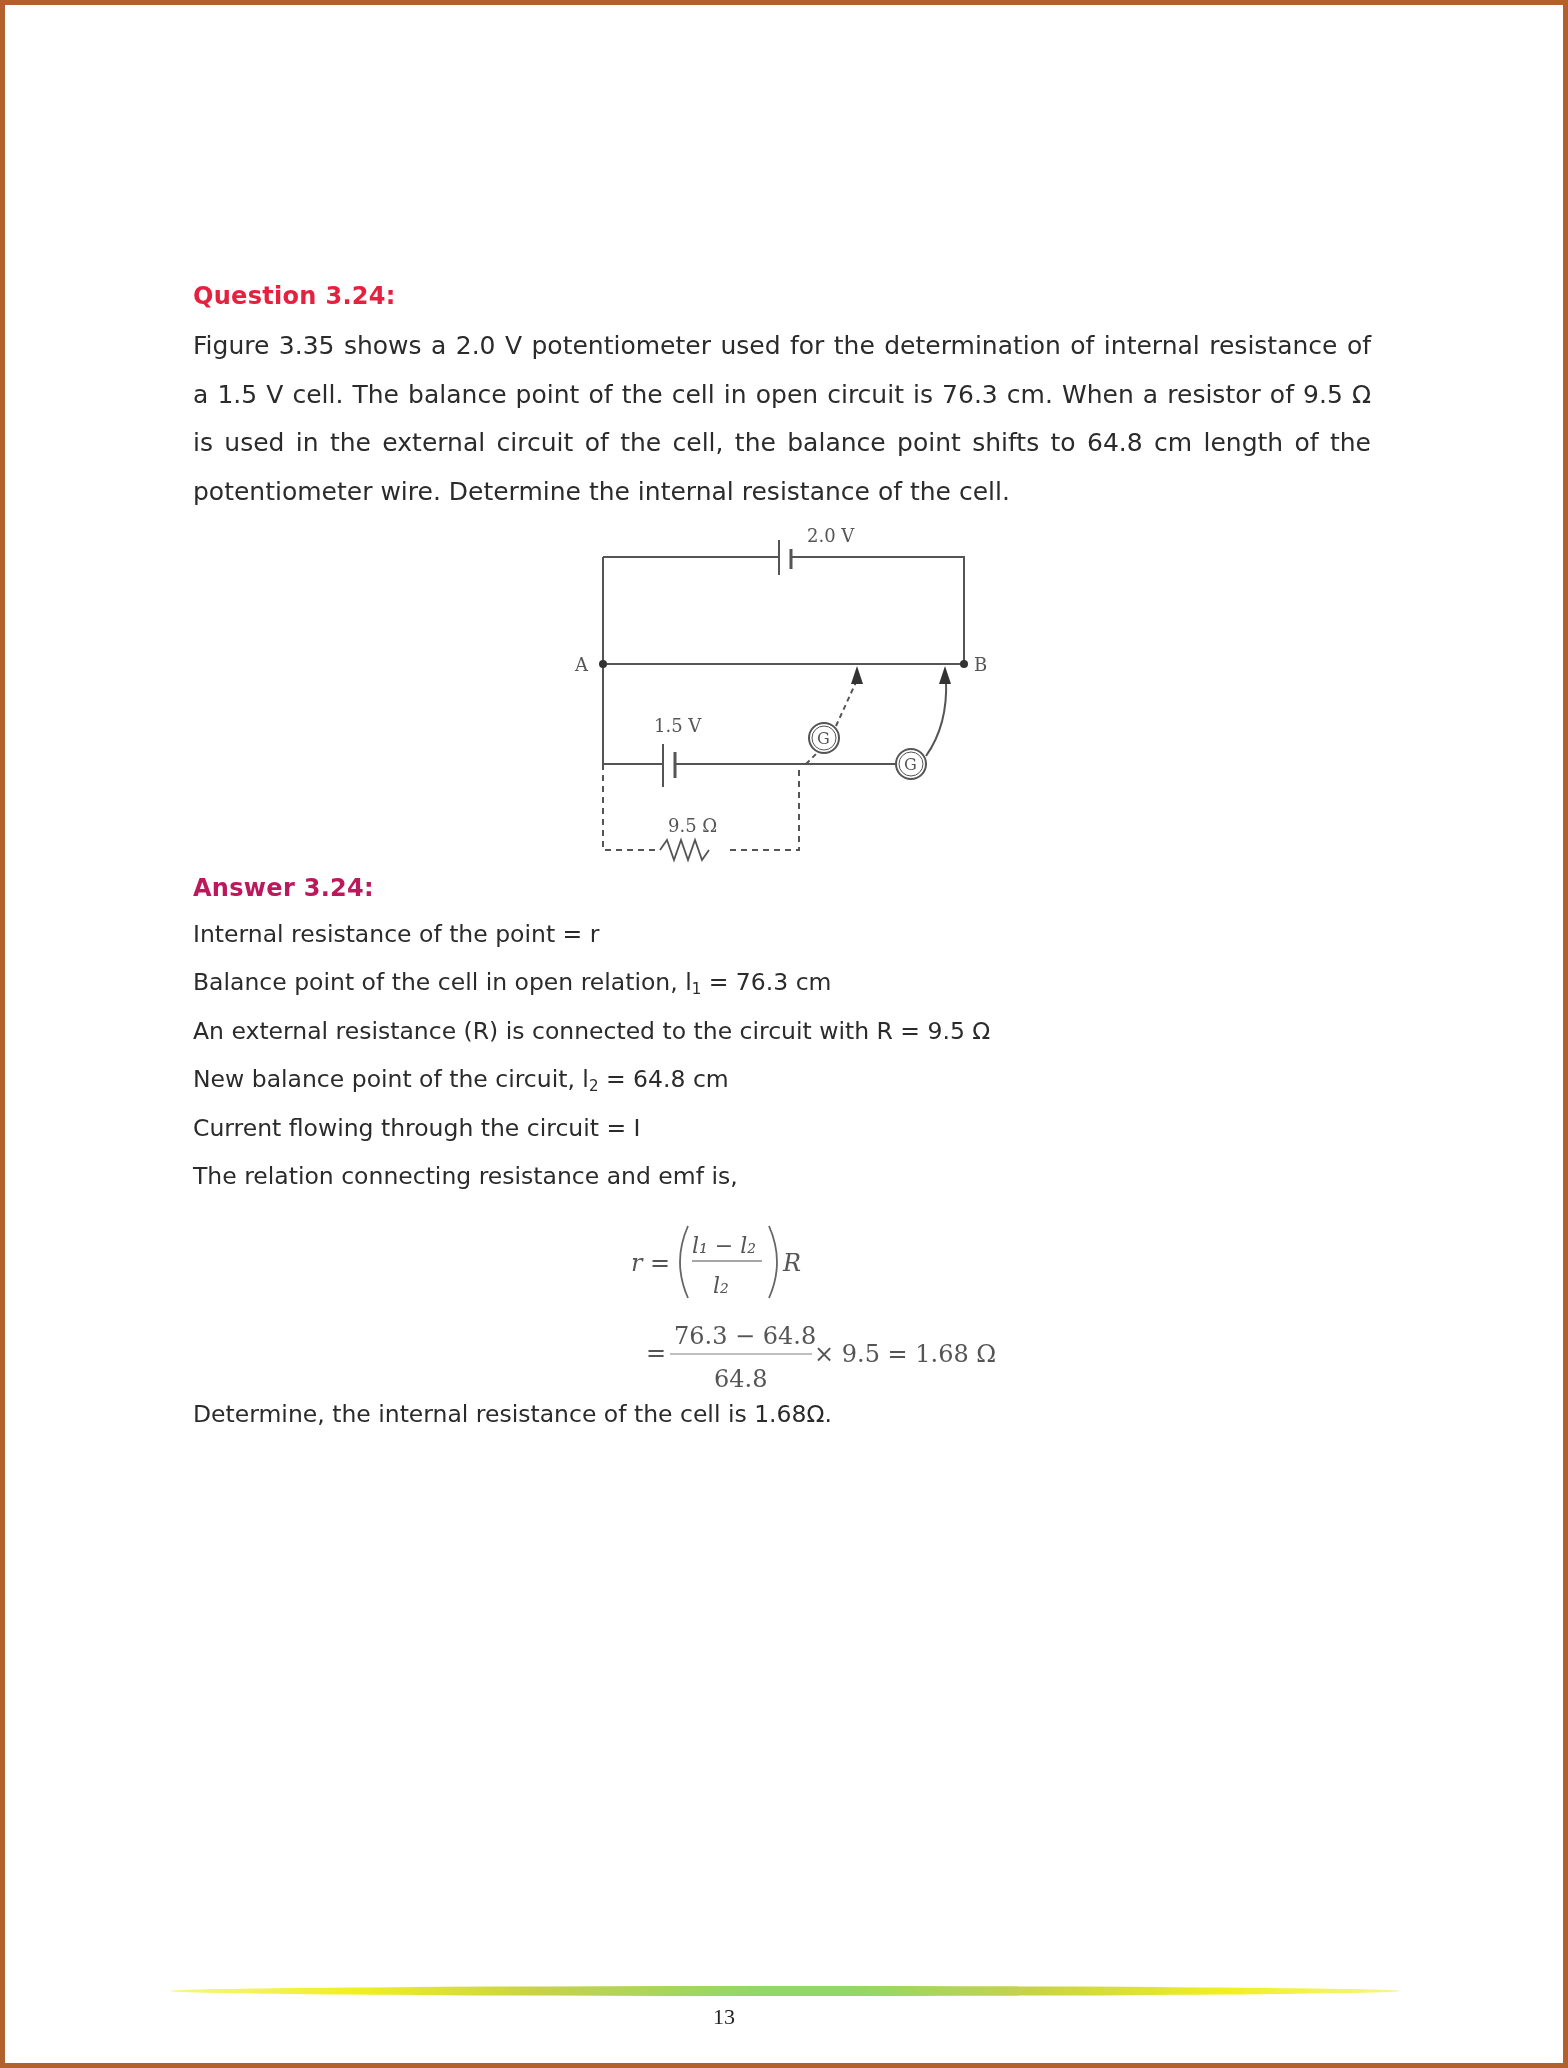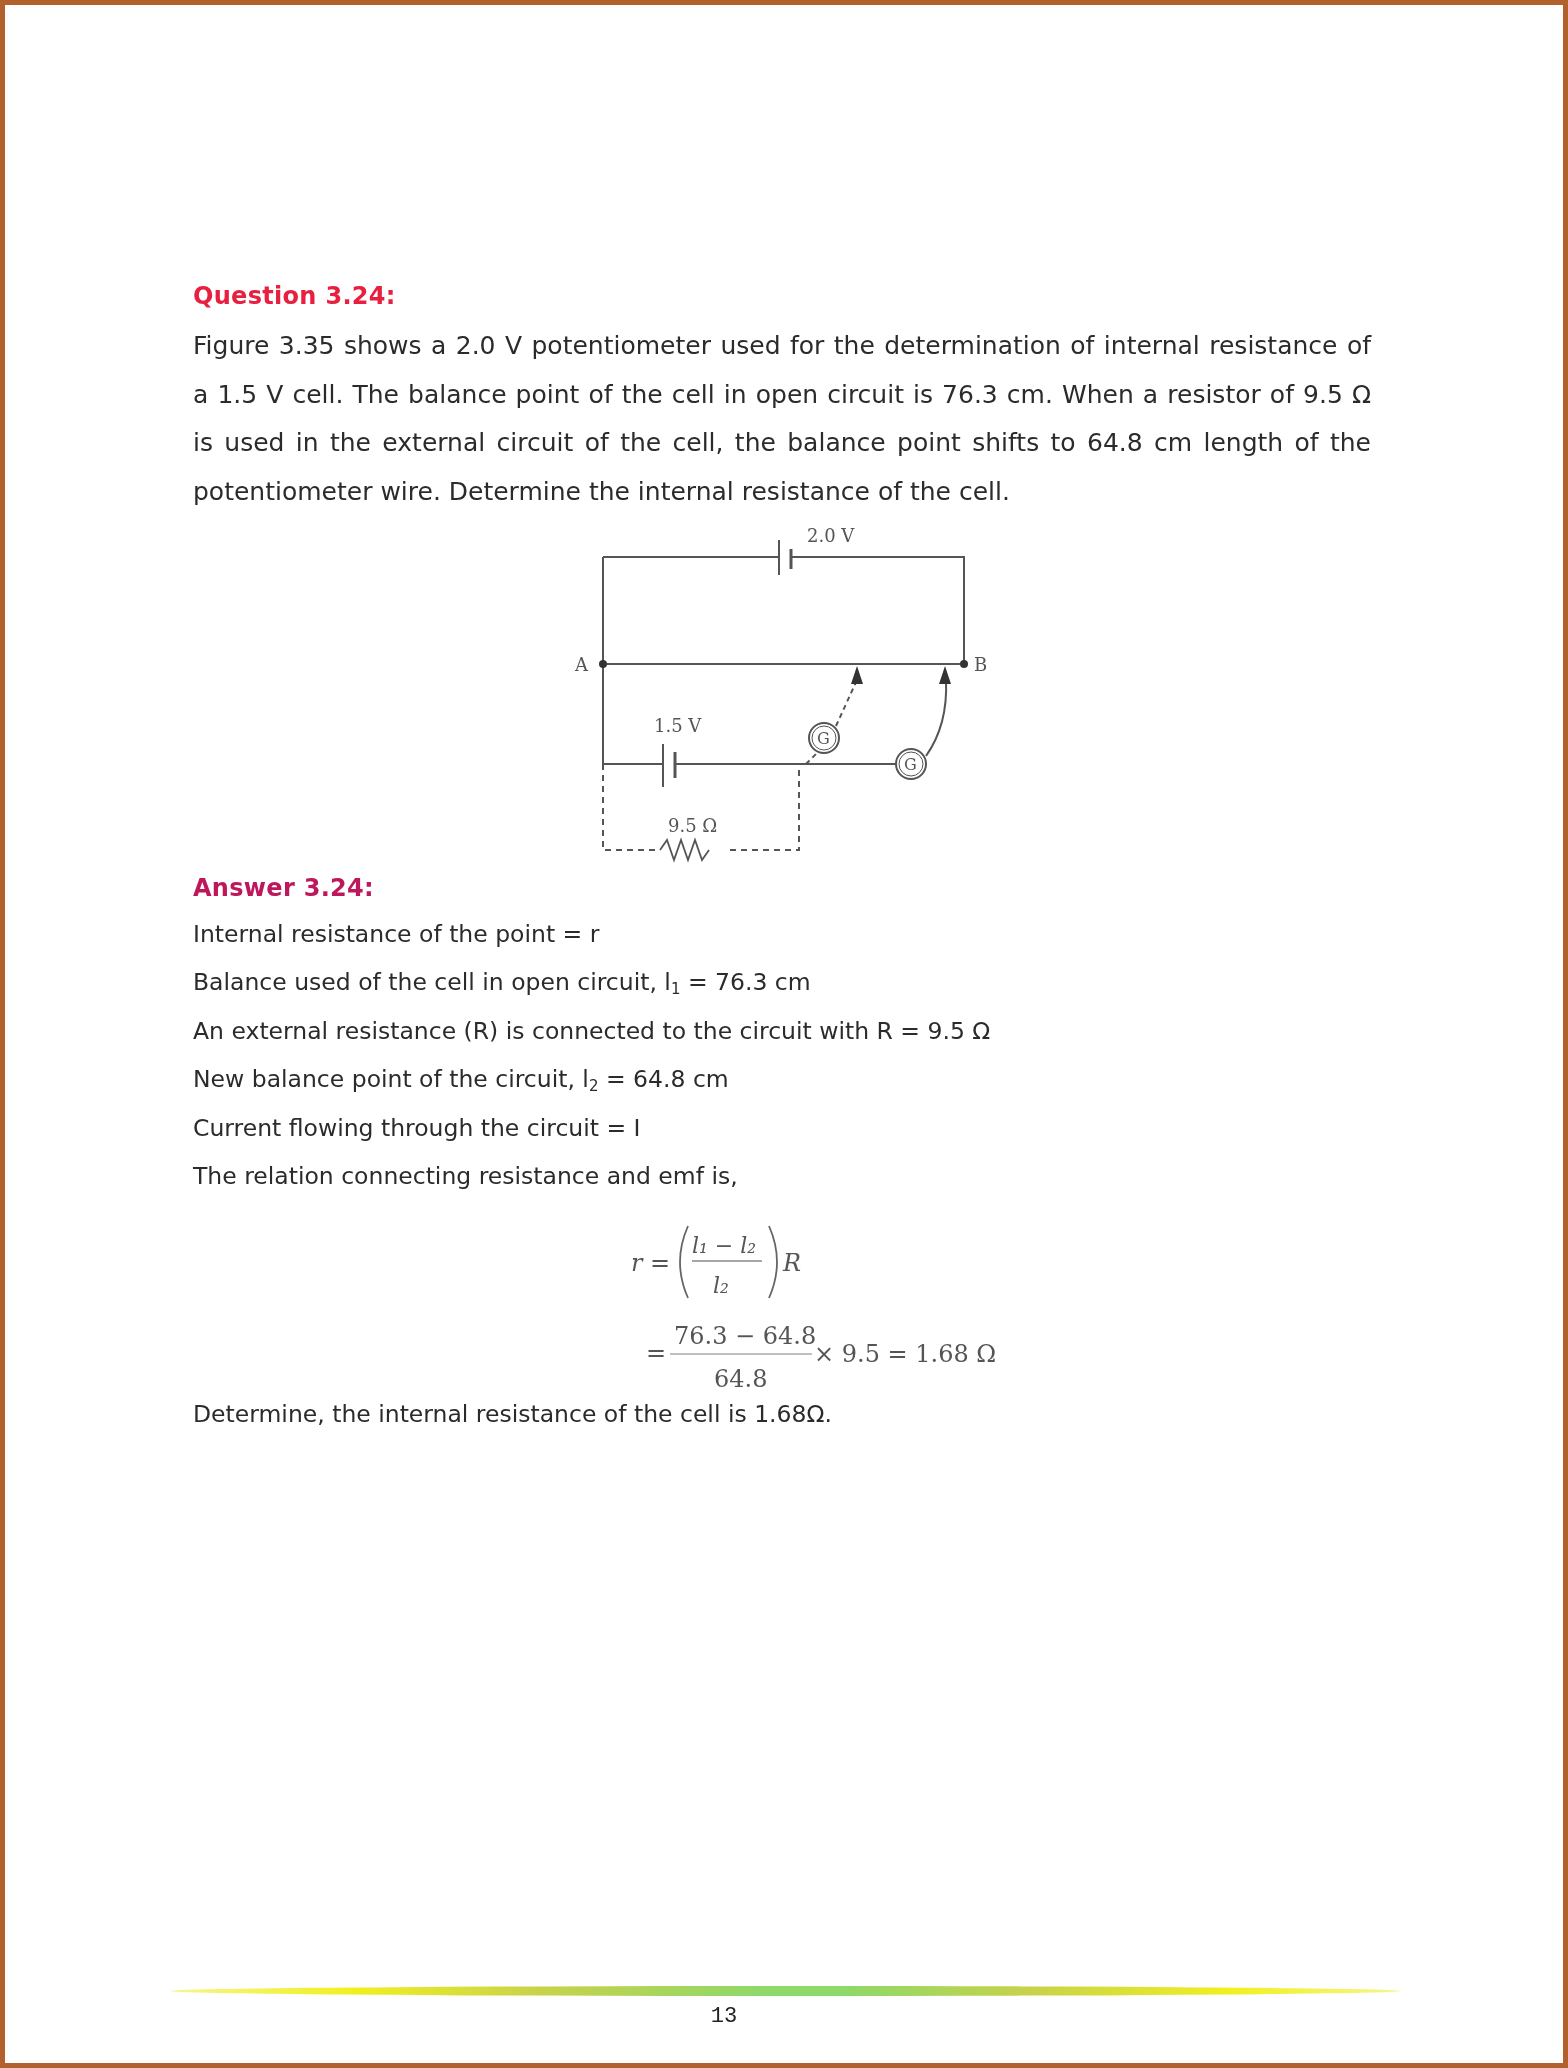--- a/index.html
+++ b/index.html
@@ -32,21 +32,21 @@
     position: absolute; left: 620px; top: 1210px; width: 420px; height: 180px;
     font-family: "DejaVu Serif", serif; color: #555;
   }
   .footer-rule {
     position: absolute; left: 170px; top: 1986px; width: 1230px; height: 10px;
     background: linear-gradient(90deg, rgba(240,240,60,0.6) 0%, #f0f020 15%, #c8d24a 30%, #8fd86a 48%, #8fd86a 55%, #c8d24a 70%, #f0f020 86%, rgba(240,240,60,0.6) 100%);
     border-radius: 50%;
   }
   .page-number {
     position: absolute; left: 0; width: 1448px; top: 2004px; text-align: center;
-    font-family: Liberation Mono, monospace; font-size: 22px; color: #222;
+    font-family: Liberation Serif, serif; font-size: 22px; color: #222;
   }
 </style>
 </head>
 <body>
 
 <div class="page-border"></div>
 
 <div class="heading q">Question 3.24:</div>
 <div class="para question">Figure 3.35 shows a 2.0 V potentiometer used for the determination of internal resistance of a 1.5 V cell. The balance point of the cell in open circuit is 76.3 cm. When a resistor of 9.5 Ω is used in the external circuit of the cell, the balance point shifts to 64.8 cm length of the potentiometer wire. Determine the internal resistance of the cell.</div>
 
@@ -93,21 +93,21 @@
     <text x="654" y="732">1.5 V</text>
     <text x="668" y="832">9.5 Ω</text>
     <text x="817" y="744" font-size="16">G</text>
     <text x="904" y="770" font-size="16">G</text>
   </g>
 </svg>
 
 <div class="heading a">Answer 3.24:</div>
 
 <div class="line" style="top:920px">Internal resistance of the point = r</div>
-<div class="line" style="top:968px"><span>Balance used of the cell in open circuit, l</span><sub>1</sub><span> = 76.3 cm</span></div>
+<div class="line" style="top:968px"><span>Balance point of the cell in open relation, l</span><sub>1</sub><span> = 76.3 cm</span></div>
 <div class="line" style="top:1017px">An external resistance (R) is connected to the circuit with R = 9.5 Ω</div>
 <div class="line" style="top:1065px"><span>New balance point of the circuit, l</span><sub>2</sub><span> = 64.8 cm</span></div>
 <div class="line" style="top:1114px">Current flowing through the circuit = I</div>
 <div class="line" style="top:1162px">The relation connecting resistance and emf is,</div>
 
 <svg class="formula" viewBox="620 1210 420 180" width="420" height="180">
   <g font-family="DejaVu Serif, serif" fill="#555">
     <text x="631" y="1271" font-size="24" font-style="italic">r =</text>
     <path d="M688,1226 Q672,1262 688,1298" stroke="#666" stroke-width="1.8" fill="none"></path>
     <text x="692" y="1253" font-size="22" font-style="italic">l₁ − l₂</text>

